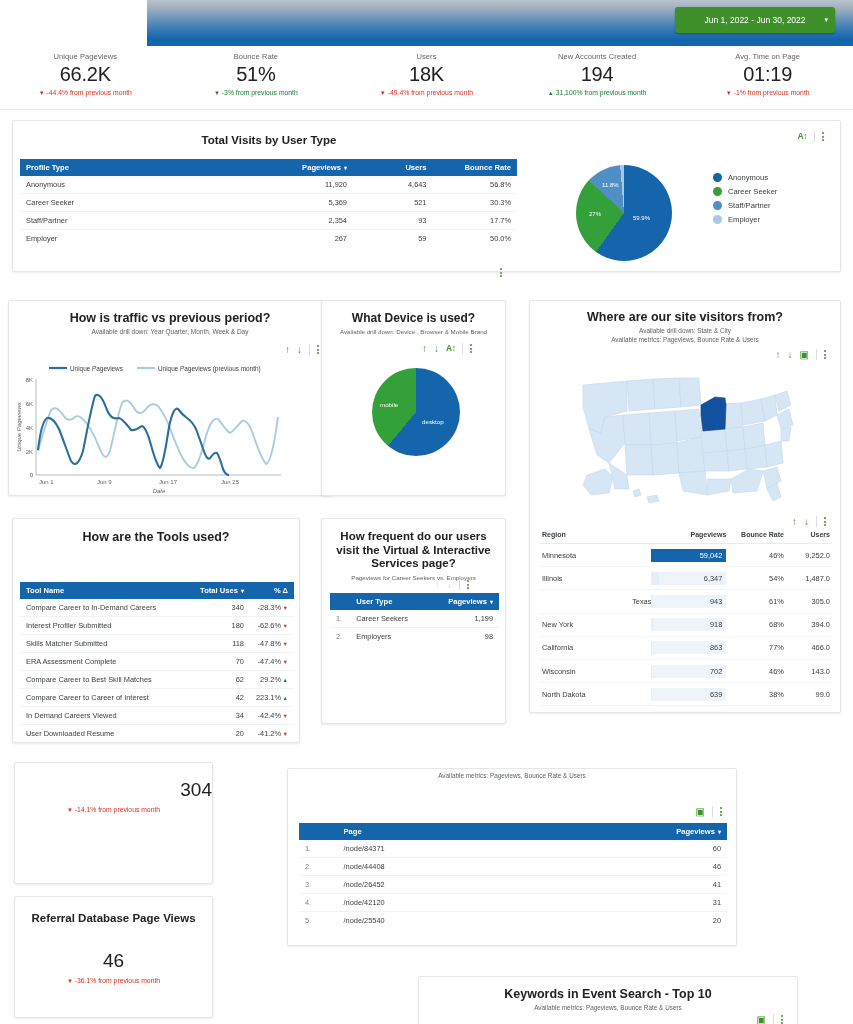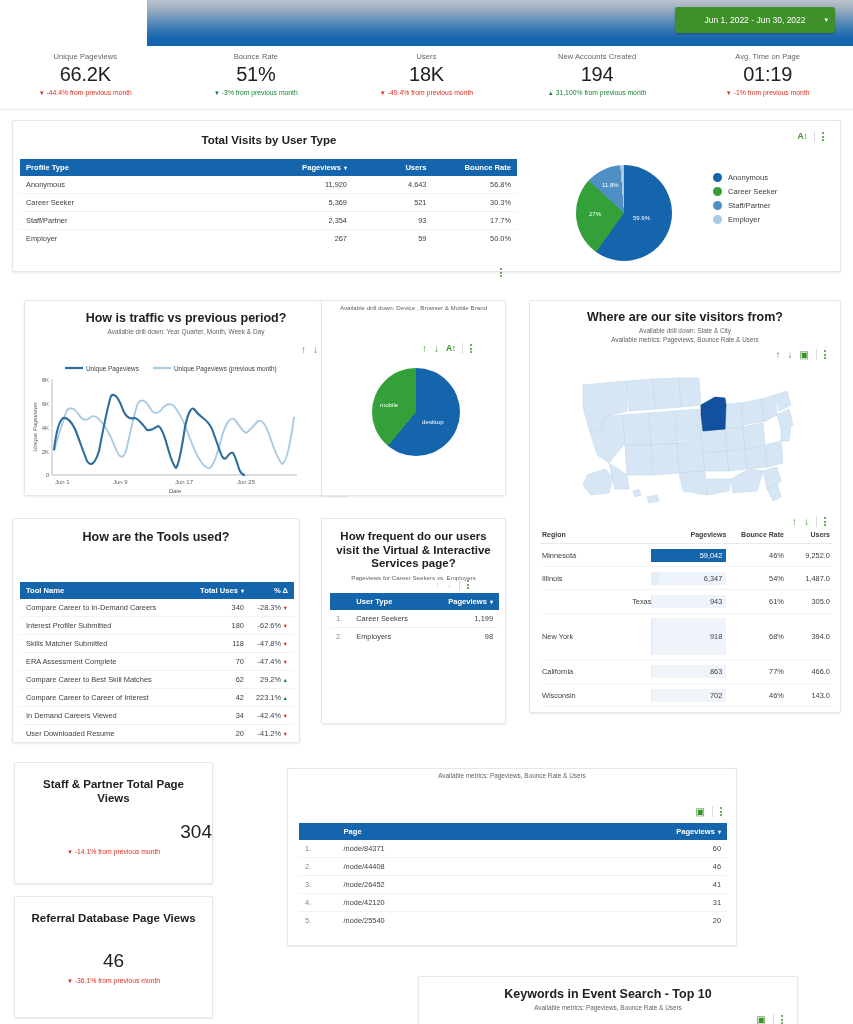--- a/index.html
+++ b/index.html
@@ -240,21 +240,21 @@
       <span class="sw" style="background:#4f8fc4"></span>
       <span>Staff/Partner</span>
     </div>
     <div class="lg-item">
       <span class="sw" style="background:#a8c8e4"></span>
       <span>Employer</span>
     </div>
   </div>
 </div>
 
-<div class="card" style="left:24px; top:300px; width:324px; height:196px;">
+<div class="card" style="left:8px; top:300px; width:324px; height:196px;">
   <div class="card-title" style="font-size:12.5px; padding-top:10px;">How is traffic vs previous period?</div>
   <div class="card-sub" style="font-size:6.5px; padding-top:3px;">Available drill down: Year Quarter, Month, Week &amp; Day</div>
 
   <div class="toolbar" style="position:absolute; right:12px; top:43px;">
     <span class="ticon">↑</span>
     <span class="ticon">↓</span>
     <span class="tsep"></span>
     <span class="kebab-v">
         <i></i>
         <i></i>
@@ -293,20 +293,21 @@
 
     <path d="M29,89 C31,72 34,60 38,57 C42,56 46,60 50,68 C54,78 58,90 62,100 C66,106 70,103 74,90
              C78,70 82,47 86,35 C90,31 94,38 98,49 C102,58 106,58 110,57 C114,58 118,64 122,69
              C126,70 130,67 133,65 C136,66 139,73 142,84 C145,95 148,104 151,107 C154,104 157,86 160,66
              C163,52 166,46 169,48 C172,52 175,55 178,57 C181,59 184,62 187,68 C190,76 193,85 196,93
              C198,98 200,99 202,96 C204,93 206,91 208,92 C210,95 212,101 214,108 C216,113 218,114 220,114" fill="none" stroke="#2b6e9e" stroke-width="2.1" stroke-linejoin="round"></path>
   </svg>
 </div>
 
 <div class="card" style="left:321px; top:300px; width:185px; height:196px;">
+  <div class="card-title" style="font-size:12px; padding-top:10px;">What Device is used?</div>
   <div class="card-sub" style="font-size:6.2px; padding-top:3px;">Available drill down: Device , Browser &amp; Mobile Brand</div>
 
   <div class="toolbar" style="position:absolute; left:100px; top:42px;">
     <span class="ticon">↑</span>
     <span class="ticon">↓</span>
     <span class="ticon az">A↕</span>
     <span class="tsep"></span>
     <span class="kebab-v">
         <i></i>
         <i></i>
@@ -420,21 +421,21 @@
           <span style="width: 16%; text-align: right;">1,487.0</span>
         </div>
         <div style="display: flex; align-items: center; font-size: 7.4px; color: rgb(60, 64, 67); padding: 4.6px 2px; border-bottom: 1px solid rgb(244, 245, 246);">
           <span style="width: 38%; text-align: right;">Texas</span>
           <span style="width: 26%; text-align: right; position: relative; padding: 2px 4px; background: linear-gradient(to right, rgb(227, 238, 248) 2%, rgb(238, 244, 250) 2%);">943</span>
           <span style="width: 20%; text-align: right;">61%</span>
           <span style="width: 16%; text-align: right;">305.0</span>
         </div>
         <div style="display: flex; align-items: center; font-size: 7.4px; color: rgb(60, 64, 67); padding: 4.6px 2px; border-bottom: 1px solid rgb(244, 245, 246);">
           <span style="width: 38%;">New York</span>
-          <span style="width: 26%; text-align: right; position: relative; padding: 14px 4px; background: linear-gradient(to right, rgb(227, 238, 248) 2%, rgb(238, 244, 250) 2%);">918</span>
+          <span style="width: 26%; text-align: right; position: relative; padding: 2px 4px; background: linear-gradient(to right, rgb(227, 238, 248) 2%, rgb(238, 244, 250) 2%);">918</span>
           <span style="width: 20%; text-align: right;">68%</span>
           <span style="width: 16%; text-align: right;">394.0</span>
         </div>
         <div style="display: flex; align-items: center; font-size: 7.4px; color: rgb(60, 64, 67); padding: 4.6px 2px; border-bottom: 1px solid rgb(244, 245, 246);">
           <span style="width: 38%;">California</span>
           <span style="width: 26%; text-align: right; position: relative; padding: 2px 4px; background: linear-gradient(to right, rgb(227, 238, 248) 1%, rgb(238, 244, 250) 1%);">863</span>
           <span style="width: 20%; text-align: right;">77%</span>
           <span style="width: 16%; text-align: right;">466.0</span>
         </div>
         <div style="display: flex; align-items: center; font-size: 7.4px; color: rgb(60, 64, 67); padding: 4.6px 2px; border-bottom: 1px solid rgb(244, 245, 246);">
@@ -555,21 +556,20 @@
           <td class="left" style="color:#80868b">2.</td>
           <td class="left">Employers</td>
           <td>98</td>
         </tr>
       </tbody>
     </table>
   </div>
 </div>
 
 <div class="card" style="left:14px; top:762px; width:199px; height:122px;">
-  <div class="card-title" style="font-size:11.5px; padding:14px 18px 0 18px; line-height:1.22;">Staff &amp; Partner Total Page Views</div>
   <div style="text-align:right; font-size:19px; color:#202124; margin-top:16px;">304</div>
   <div style="text-align:center; font-size:6.8px; margin-top:5px;" class="down">
     <span style="font-size:6px">▼</span>
     <span>-14.1% from previous month</span>
   </div>
 </div>
 
 <div class="card" style="left:14px; top:896px; width:199px; height:122px;">
   <div class="card-title" style="font-size:11.5px; padding:14px 8px 0 8px; line-height:1.22;">Referral Database Page Views</div>
   <div style="text-align:center; font-size:19px; color:#202124; margin-top:25px;">46</div>

